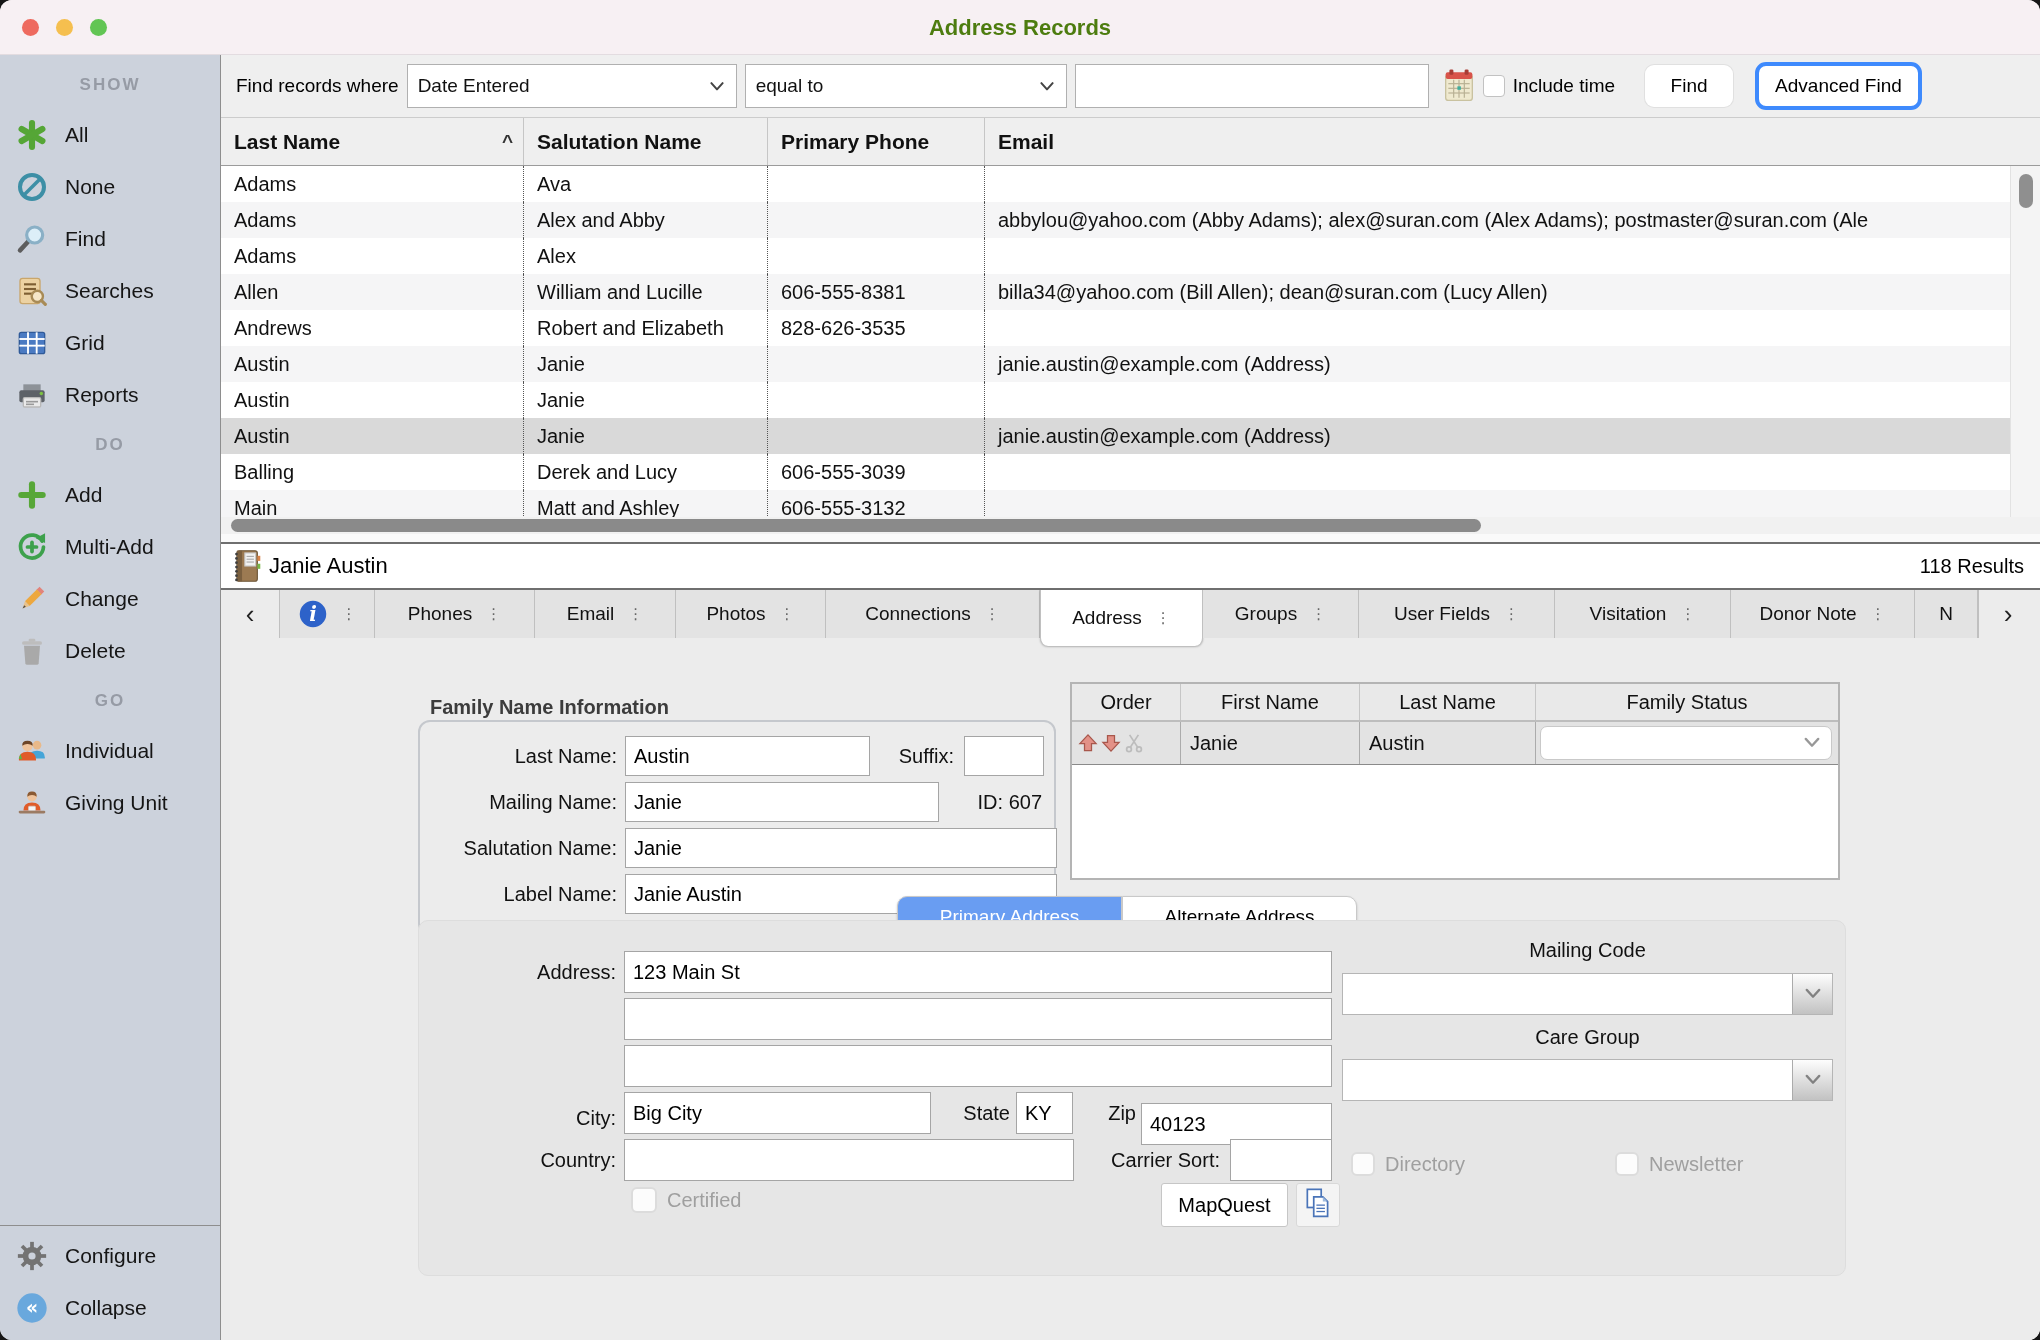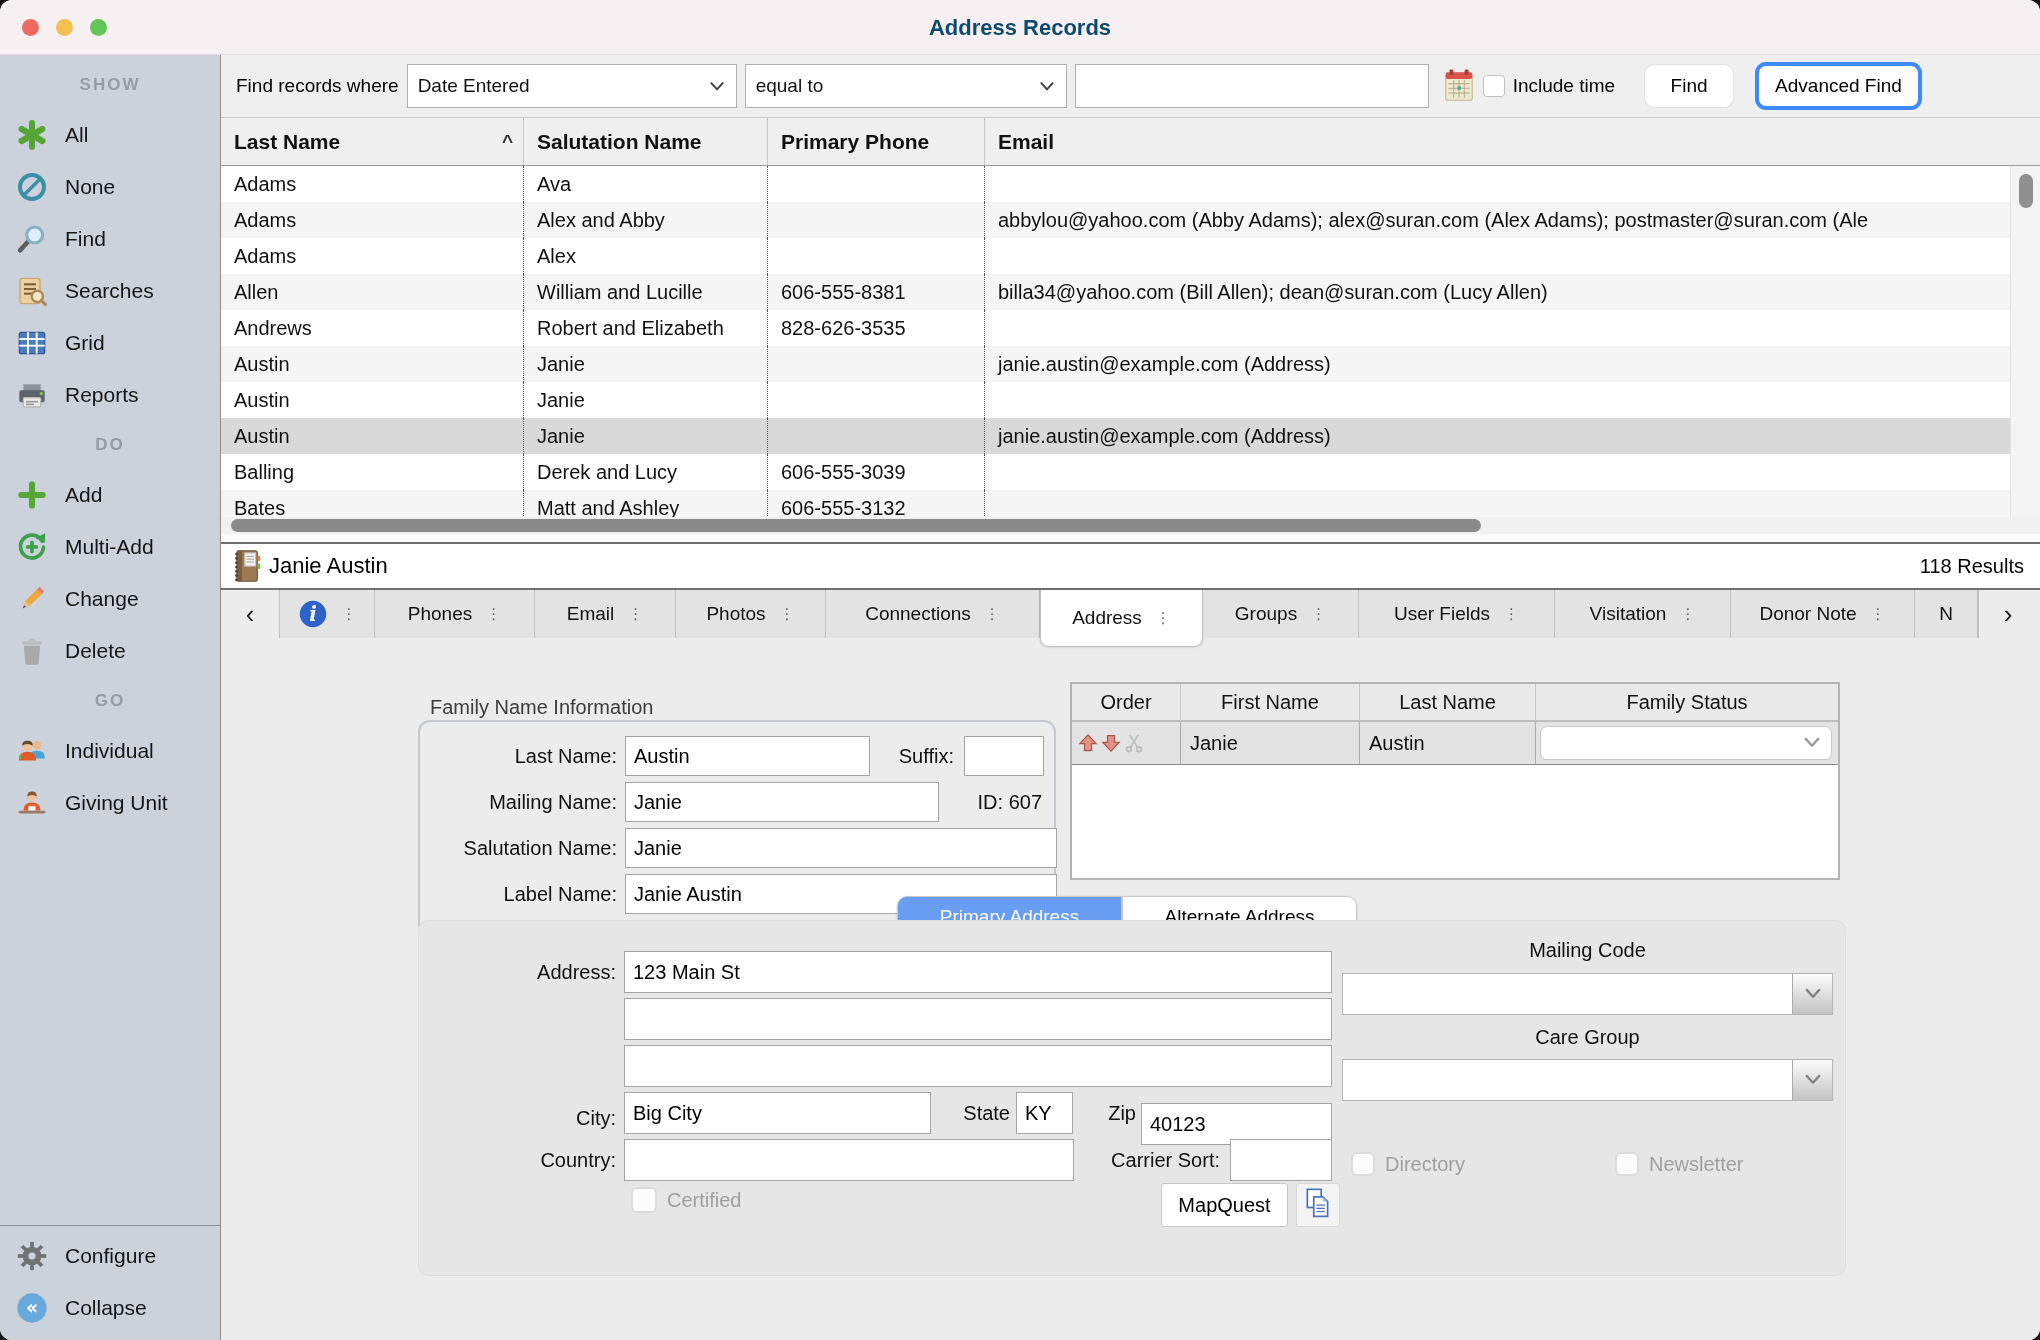--- a/index.html
+++ b/index.html
@@ -7,21 +7,21 @@
   body { font-family:"Liberation Sans","DejaVu Sans",sans-serif; color:#111; }
   .window { position:relative; width:2040px; height:1340px; margin:0 auto; background:#ececec;
             border-radius:12px; overflow:hidden; }
 
   
   .titlebar { position:relative; height:55px; background:#f7f0f3; border-bottom:1px solid #e3dce0; }
   .traffic { position:absolute; left:22px; top:19px; display:flex; gap:17px; }
   .tl { width:17px; height:17px; border-radius:50%; display:inline-block; }
   .tl.red { background:#ee6a5f; } .tl.yellow { background:#f5bf4f; } .tl.green { background:#62c554; }
   .win-title { position:absolute; left:0; right:0; top:0; height:55px; line-height:55px;
-               text-align:center; font-weight:bold; font-size:22px; color:#0c4a6e; }
+               text-align:center; font-weight:bold; font-size:22px; color:#4d7c0f; }
 
   
   .content { display:flex; height:1285px; }
   .sidebar { width:221px; background:#ccd2dc; border-right:1px solid #8e8e8e; display:flex;
              flex-direction:column; padding-top:6px; flex:none; }
   .main { position:relative; flex:1; background:#ececec; display:flex; flex-direction:column; }
 
   
   .sb-header { height:48px; line-height:48px; text-align:center; color:#969ba5; font-weight:bold;
                font-size:17px; letter-spacing:2px; }
@@ -88,21 +88,21 @@
   .tab .more { color:#666; font-size:15px; letter-spacing:0; }
   .tab.selected { background:#fff; height:56px; border-radius:0 0 8px 8px; border-left:1px solid #c0c0c0;
                   box-shadow:0 1px 2px rgba(0,0,0,0.25); }
   .tab-arrow { width:59px; height:48px; background:#ececec; border-right:1px solid #c0c0c0;
                display:flex; align-items:center; justify-content:center; font-size:26px; color:#222; flex:none; }
   .tab-arrow.right { border-right:none; border-left:1px solid #c0c0c0; }
   .info-badge { width:30px; height:30px; } .info-badge svg { width:30px; height:30px; }
 
   
   .detail { position:relative; flex:1; background:#ececec; }
-  .fam-title { position:absolute; left:209px; top:58px; font-size:20px; color:#3c3c3c; }
+  .fam-title { position:absolute; left:209px; top:58px; font-size:20px; color:#3c3c3c;font-weight:bold; }
   .fam-box { position:absolute; left:197px; top:82px; width:638px; height:216px;
              border:2px solid #c5c8cd; border-radius:12px; }
   .f-label { position:absolute; left:0; width:197px; text-align:right; font-size:20px; line-height:40px; }
   .f-input { position:absolute; height:40px; border:1px solid #a5a5a5; background:#fff; font-size:20px;
              padding:0 8px; font-family:inherit; }
   .f-static { position:absolute; font-size:20px; line-height:40px; }
 
   .members { position:absolute; left:849px; top:44px; width:770px; height:198px;
              border:2px solid #b4b4b4; background:#fff; }
   .m-head { display:grid; grid-template-columns:109px 179px 176px 1fr; height:38px; background:#e9e9e9;
@@ -445,21 +445,21 @@
             <div class="td"></div>
             <div class="td">janie.austin@example.com (Address)</div>
           </div>
           <div class="trow odd">
             <div class="td">Balling</div>
             <div class="td">Derek and Lucy</div>
             <div class="td">606-555-3039</div>
             <div class="td"></div>
           </div>
           <div class="trow even">
-            <div class="td">Bates</div>
+            <div class="td">Main</div>
             <div class="td">Matt and Ashley</div>
             <div class="td">606-555-3132</div>
             <div class="td"></div>
           </div>
         </div>
       <div class="vlane">
         <div class="vthumb"></div>
       </div>
       <div class="hscroll">
         <div class="hthumb"></div>

